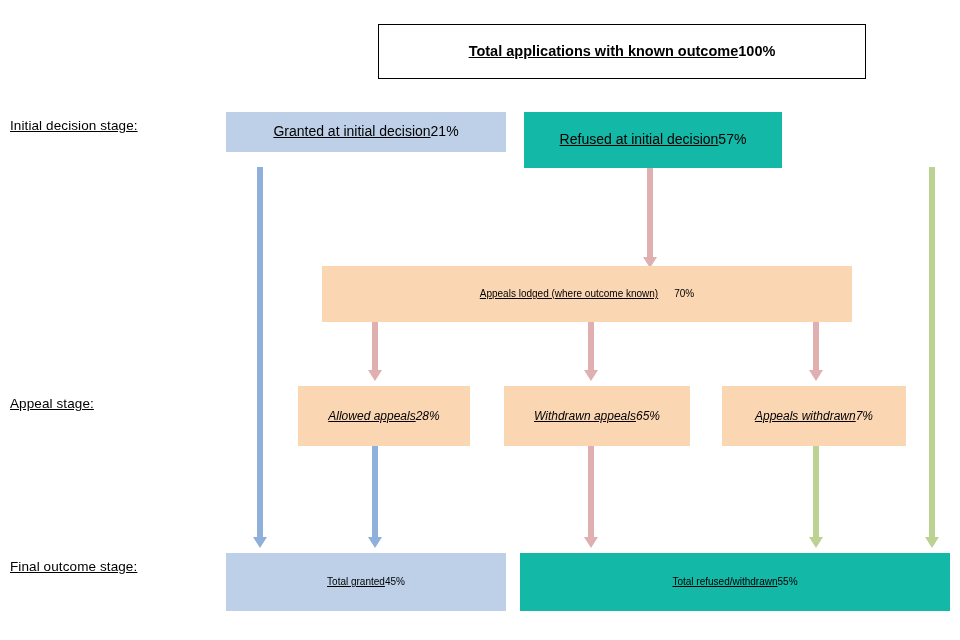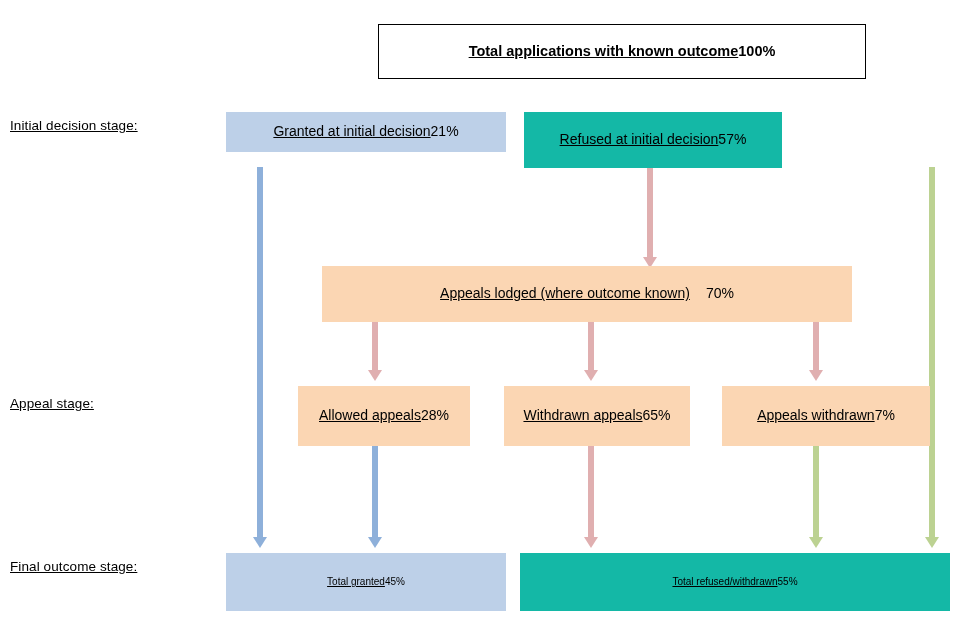--- a/index.html
+++ b/index.html
@@ -58,22 +58,22 @@
   }
   .box-total .box-value { font-weight: bold; }
 
   
   .box-blue   { background: #bdd0e8; }
   .box-pink   { background: #14b8a6; }
   .box-green  { background: #c6d79c; }
   .box-orange { background: #fbd6b3; }
 
   .box-lvl1 { font-size: 14px; }
-  .box-lvl2 { font-size: 14px; gap: 16px; }
-  .box-lvl3 { font-size: 14px; }
+  .box-lvl2 { font-size: 10px; gap: 16px; }
+  .box-lvl3 { font-size: 12px; font-style: italic; }
   .box-lvl4 { font-size: 10px; }
 
   
   .arrow {
     position: absolute;
   }
   .arrow .shaft {
     position: absolute;
     left: 50%;
     top: 0;
@@ -176,21 +176,21 @@
   <div class="box box-orange box-lvl3" style="left:298px; top:386px; width:172px; height:60px;">
     <div class="box-title">Allowed appeals</div>
     <div class="box-value">28%</div>
   </div>
 
   <div class="box box-orange box-lvl3" style="left:504px; top:386px; width:186px; height:60px;">
     <div class="box-title">Withdrawn appeals</div>
     <div class="box-value">65%</div>
   </div>
 
-  <div class="box box-orange box-lvl3" style="left:722px; top:386px; width:208px; height:60px;">
+  <div class="box box-orange box-lvl3" style="left:722px; top:386px; width:184px; height:60px;">
     <div class="box-title">Appeals withdrawn</div>
     <div class="box-value">7%</div>
   </div>
 
   <div class="box box-blue box-lvl4" style="left:226px; top:553px; width:280px; height:58px;">
     <div class="box-title">Total granted</div>
     <div class="box-value">45%</div>
   </div>
 
   <div class="box box-pink box-lvl4" style="left:520px; top:553px; width:430px; height:58px;">

